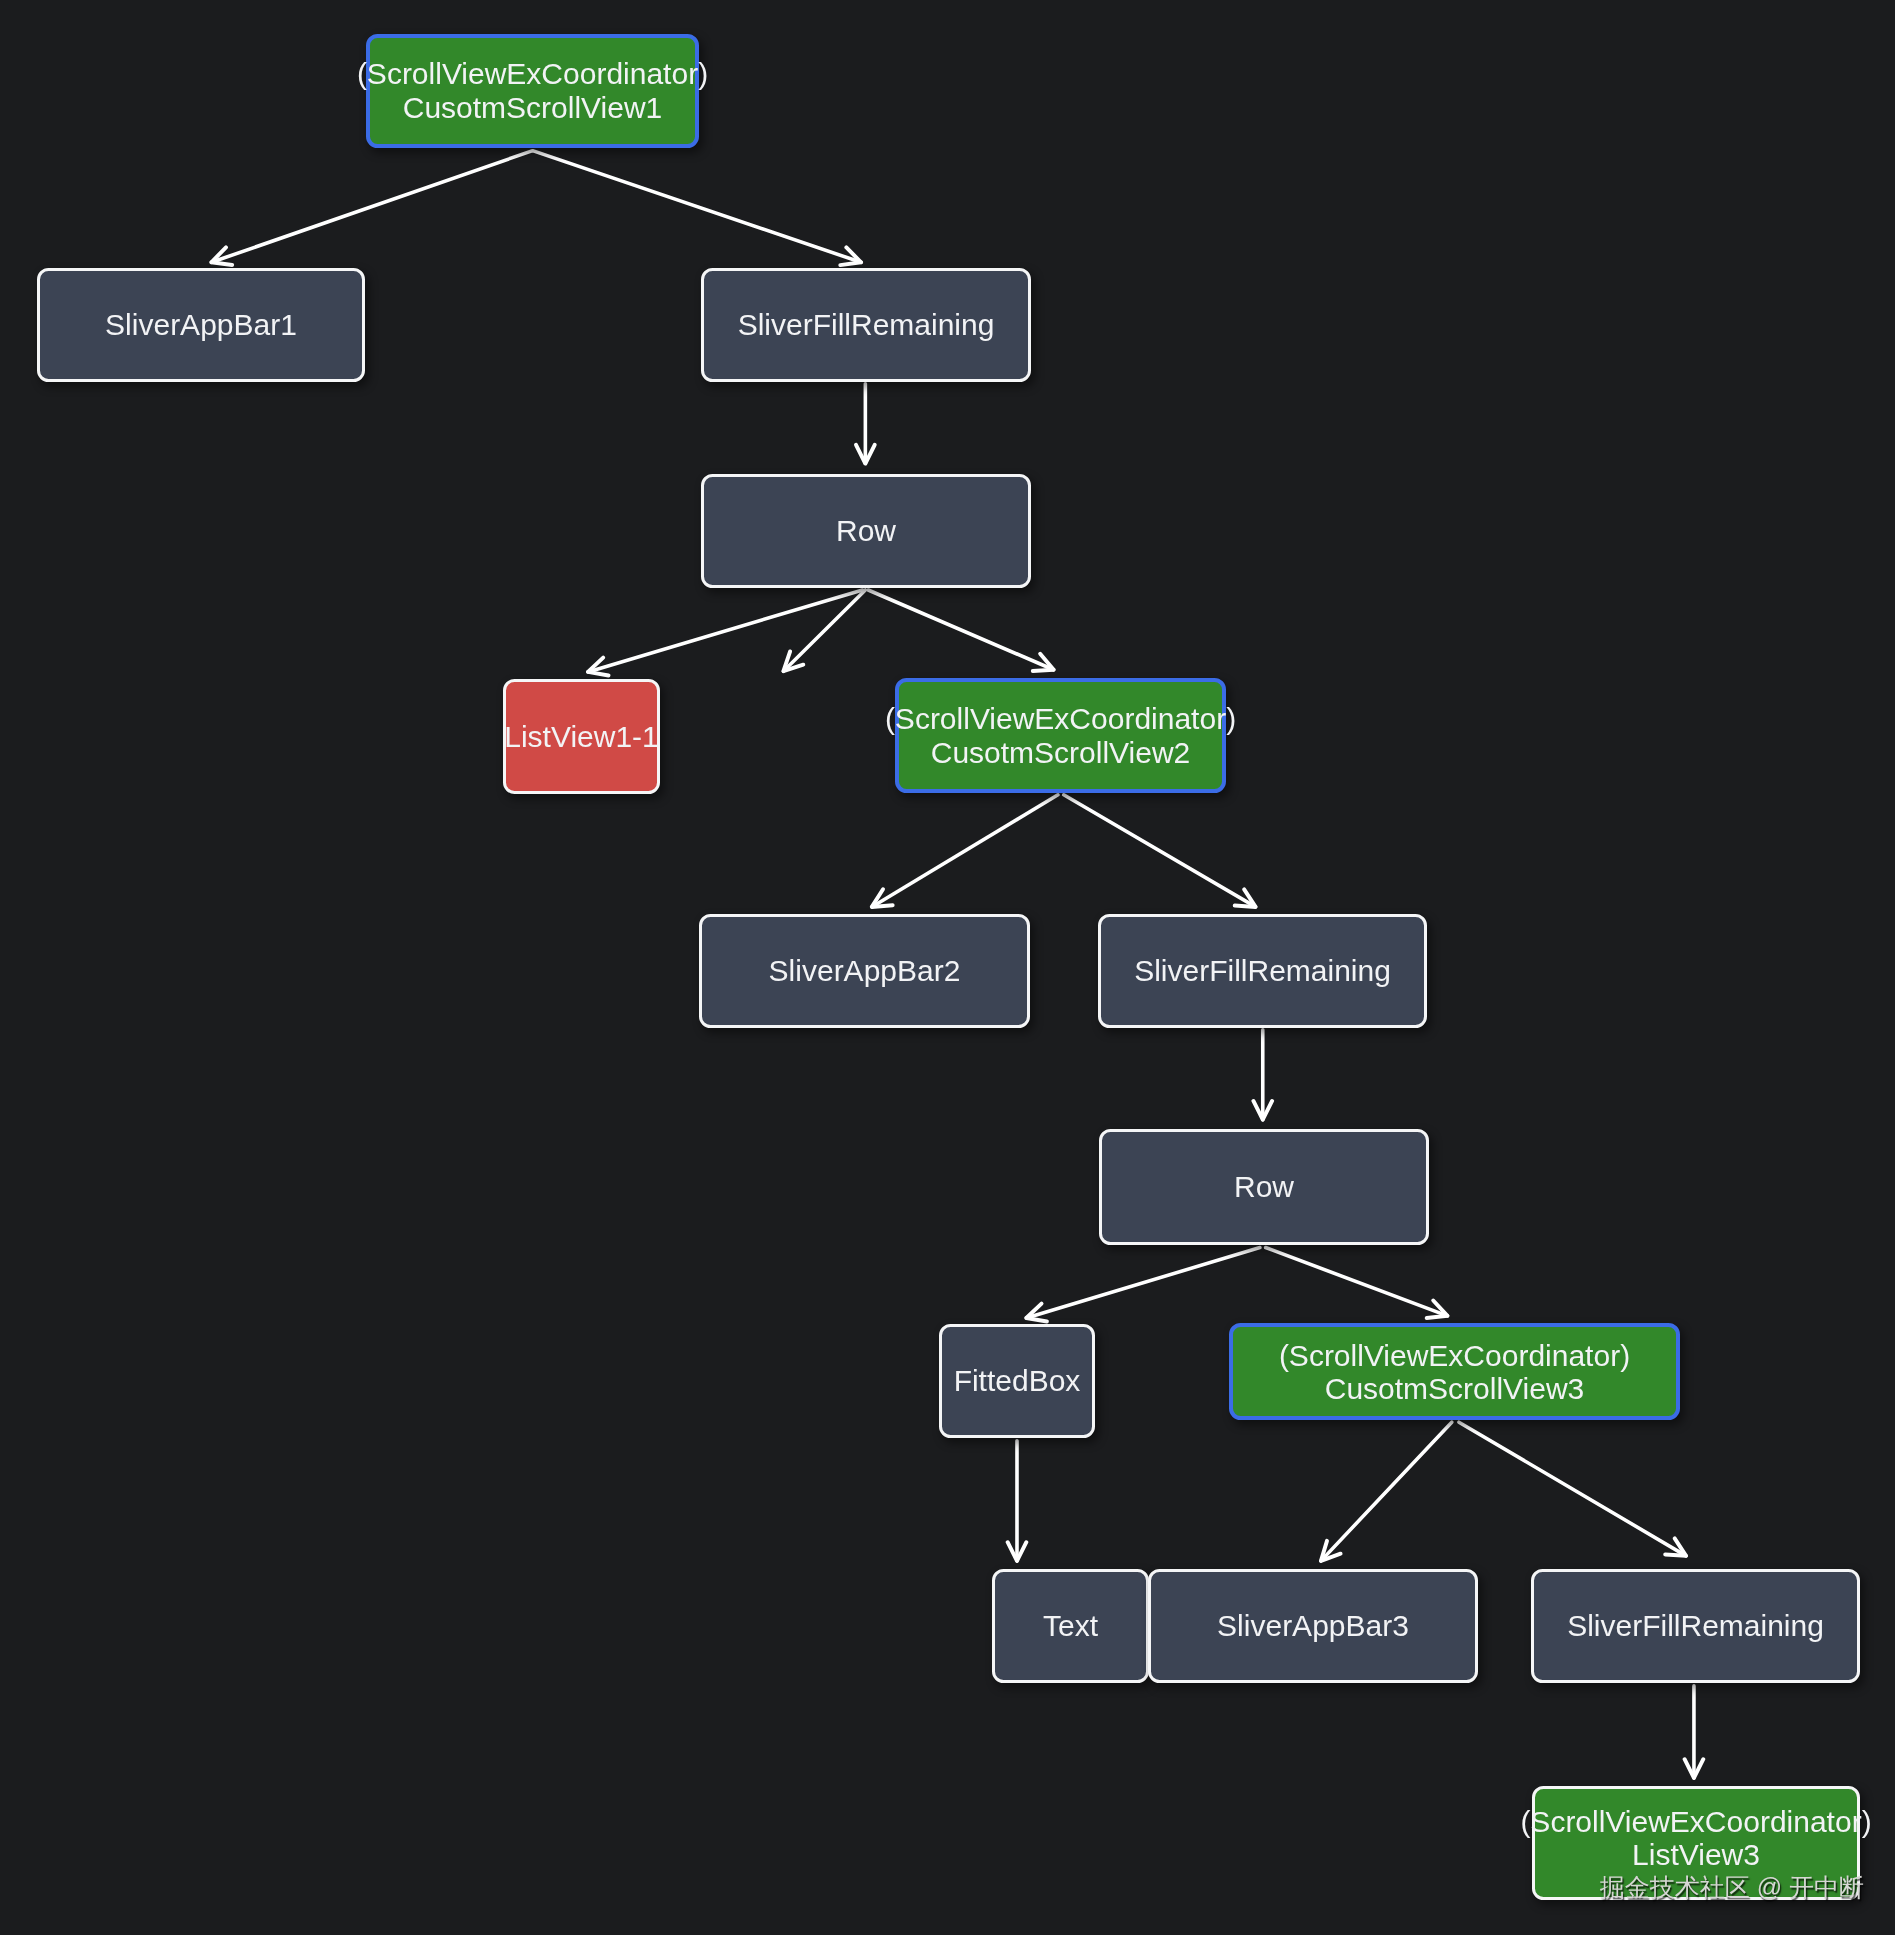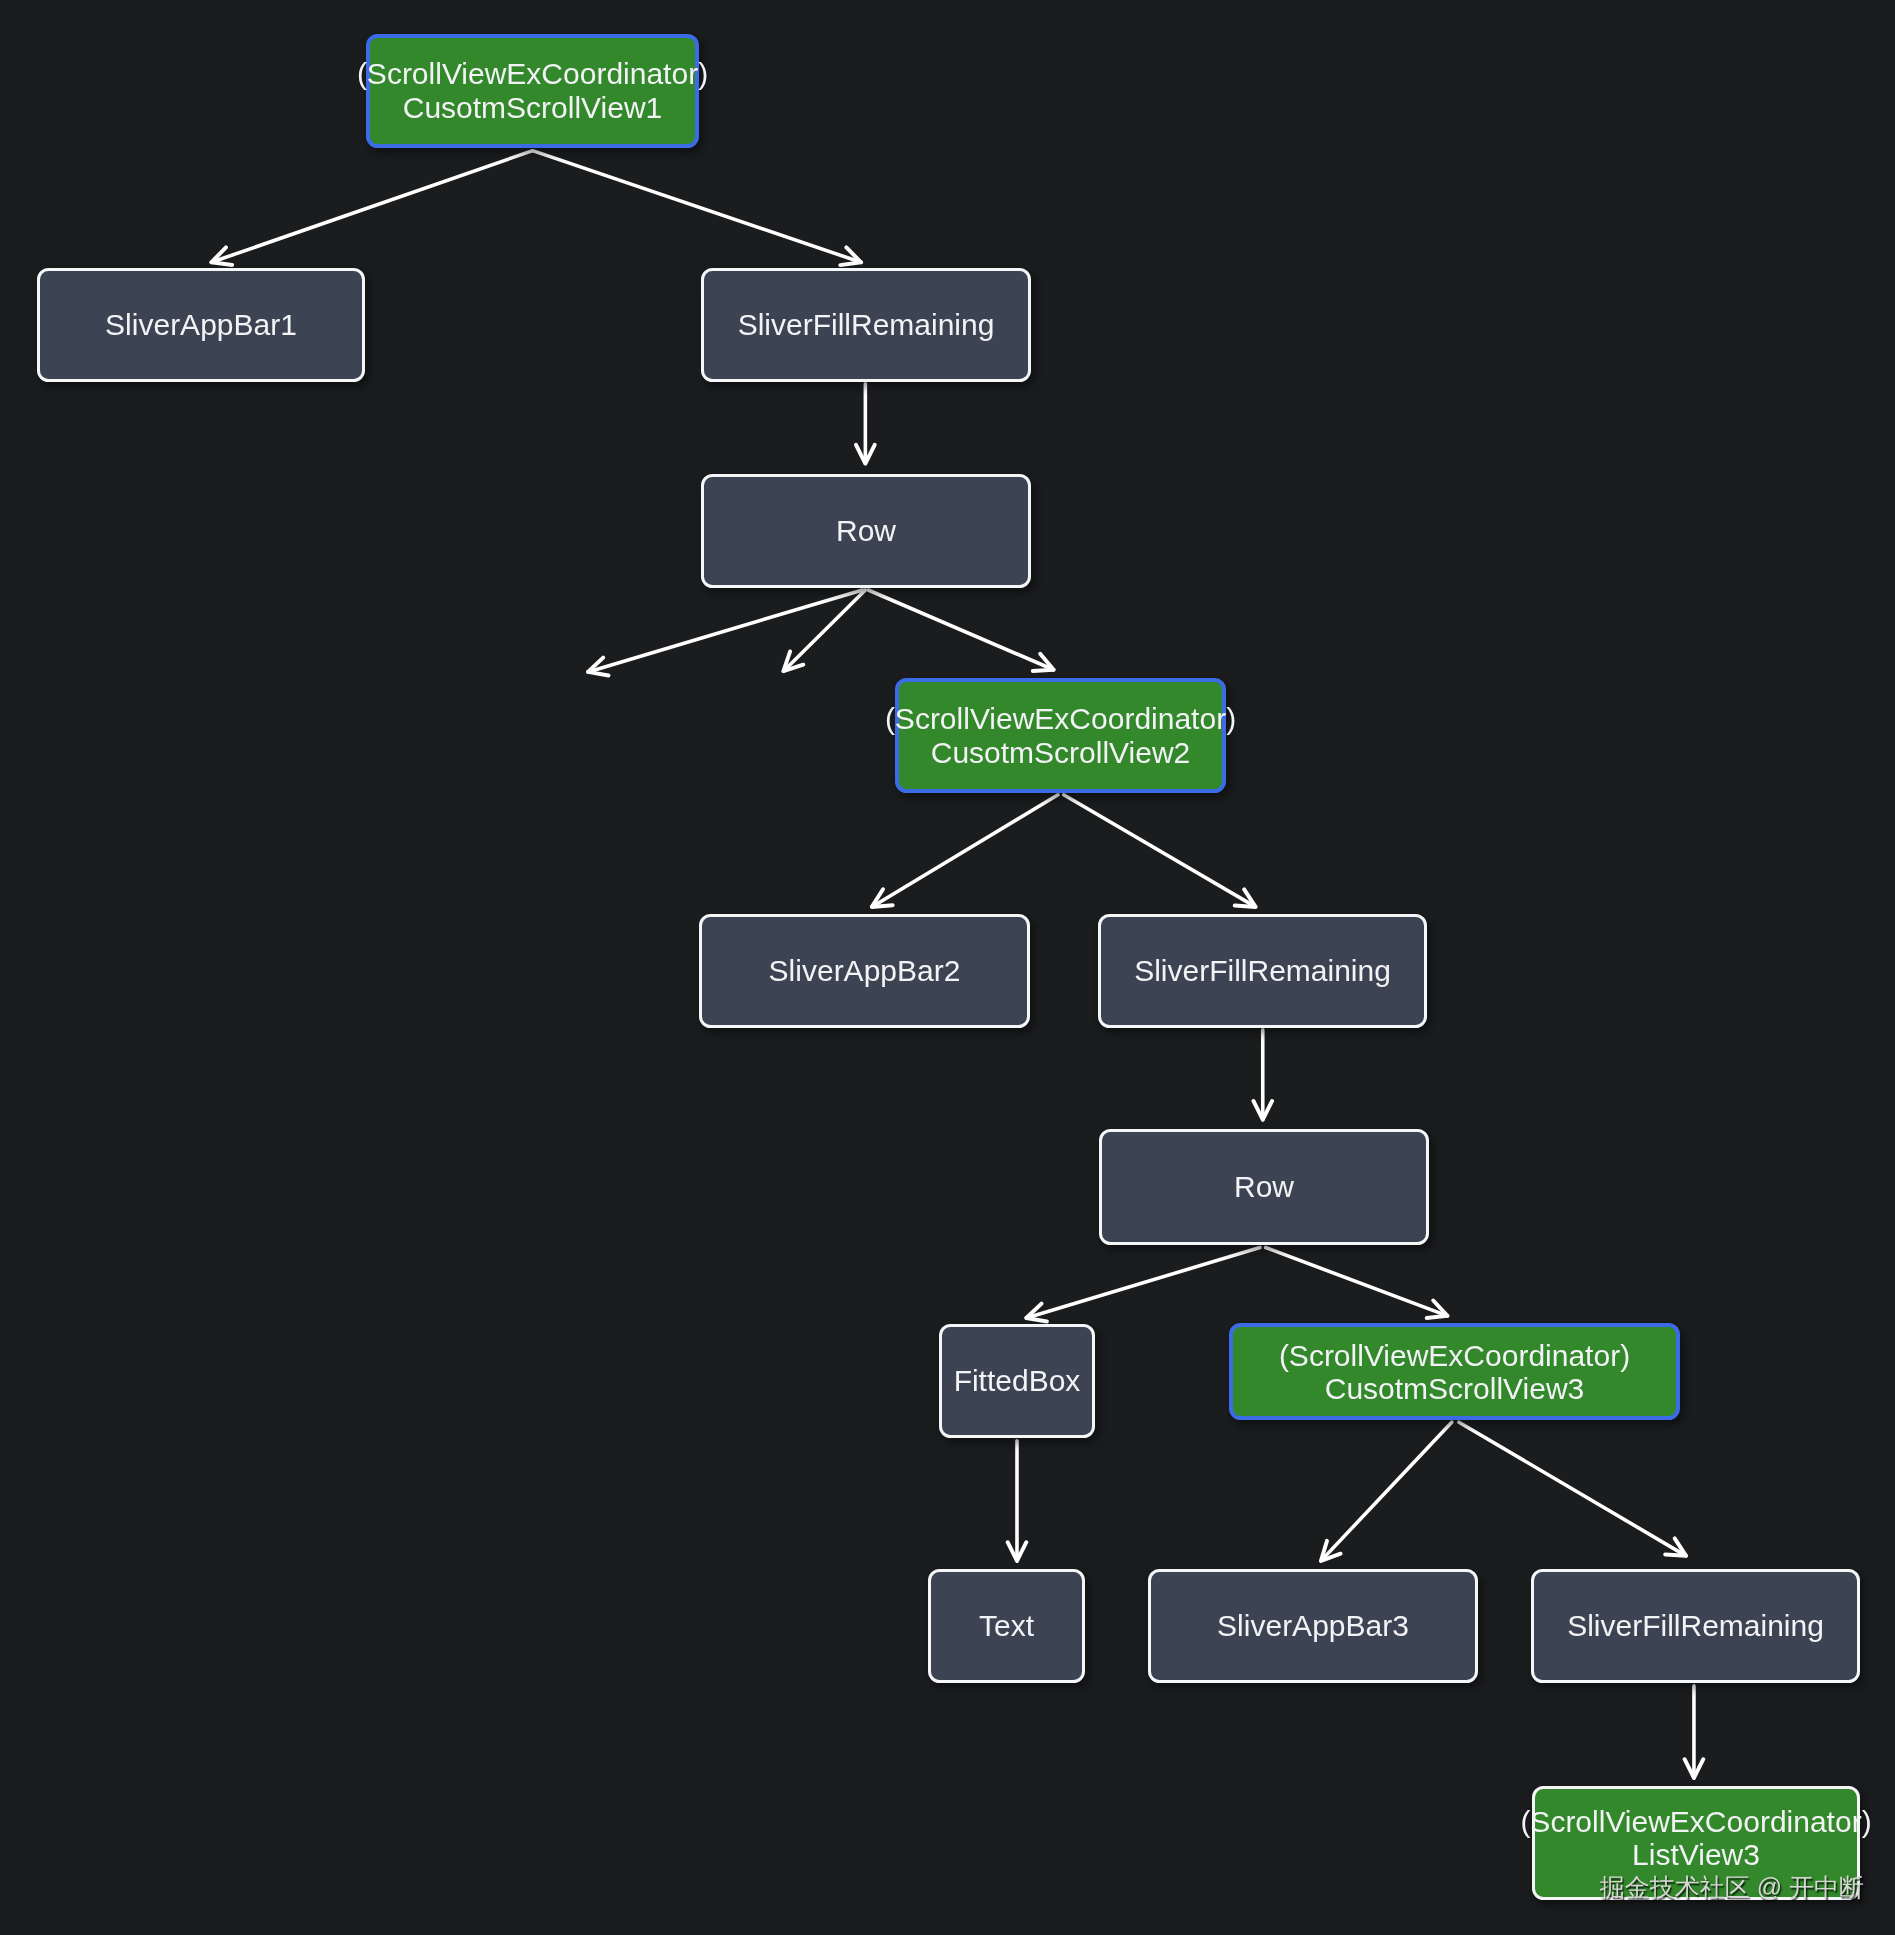--- a/index.html
+++ b/index.html
@@ -50,21 +50,21 @@
   #n-fill1     { left: 701px;  top: 268px;  width: 330px; height: 114px; }
   #n-row1      { left: 701px;  top: 474px;  width: 330px; height: 114px; }
   #n-lv11      { left: 503px;  top: 679px;  width: 157px; height: 115px; }
   #n-lv12      { left: 701px;  top: 679px;  width: 156px; height: 115px; }
   #n-csv2      { left: 895px; top: 678px;  width: 331px; height: 115px; }
   #n-appbar2   { left: 699px;  top: 914px; width: 331px; height: 114px; }
   #n-fill2     { left: 1098px; top: 914px; width: 329px; height: 114px; }
   #n-row2      { left: 1099px; top: 1129px; width: 330px; height: 116px; }
   #n-fittedbox { left: 939px; top: 1324px; width: 156px; height: 114px; }
   #n-csv3      { left: 1229px; top: 1323px; width: 451px; height: 97px; line-height: 33px; }
-  #n-text      { left: 928px; top: 1569px; width: 157px; height: 114px; }
+  #n-text      { left: 992px; top: 1569px; width: 157px; height: 114px; }
   #n-appbar3   { left: 1148px; top: 1569px; width: 330px; height: 114px; }
   #n-fill3     { left: 1531px; top: 1569px; width: 329px; height: 114px; }
   #n-lv3       { left: 1532px; top: 1786px; width: 328px; height: 114px; line-height: 33px;
                  justify-content: flex-start; padding-top: 16px; }
 
   #watermark {
     position: absolute;
     right: 32px;
     bottom: 32px;
     font-size: 25px;
@@ -113,20 +113,23 @@
   </div>
 
   <div class="node slate" id="n-fill1">
     <span class="lbl">SliverFillRemaining</span>
   </div>
 
   <div class="node slate" id="n-row1">
     <span class="lbl">Row</span>
   </div>
 
+  <div class="node red" id="n-lv11">
+    <span class="lbl">ListView1-1</span>
+  </div>
 
 
   <div class="node green bblue" id="n-csv2">
     <span class="lbl">(ScrollViewExCoordinator)</span>
     <span class="lbl">CusotmScrollView2</span>
   </div>
 
   <div class="node slate" id="n-appbar2">
     <span class="lbl">SliverAppBar2</span>
   </div>

